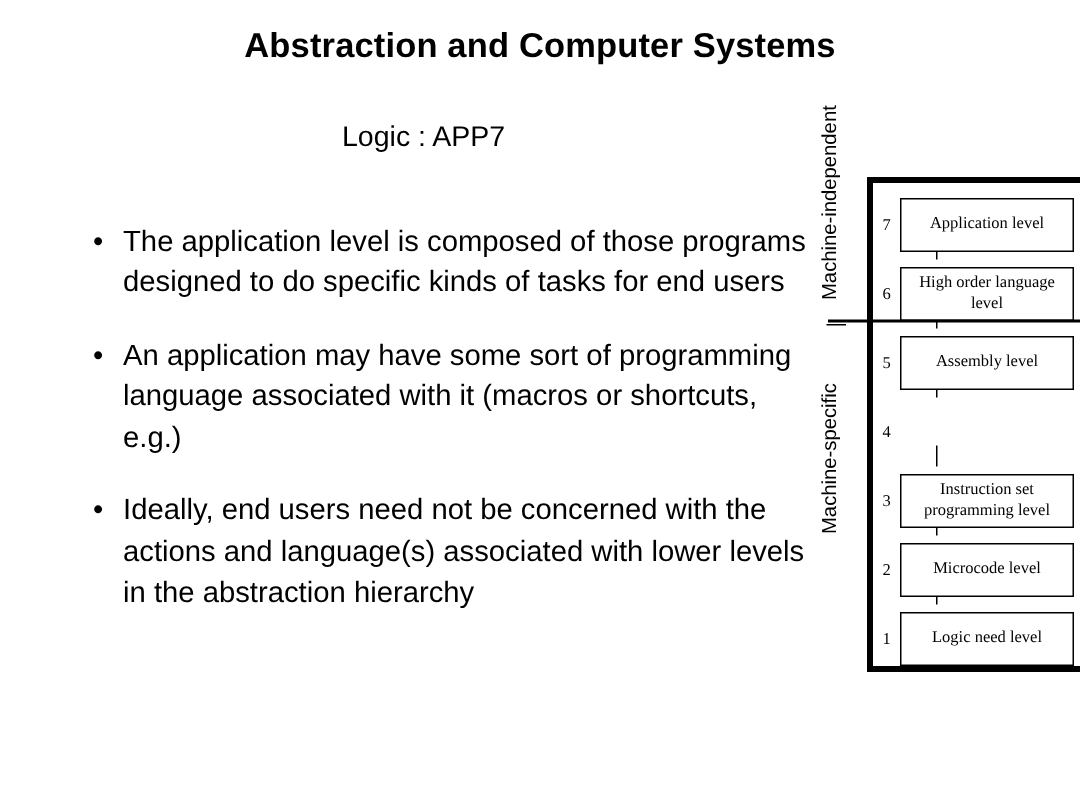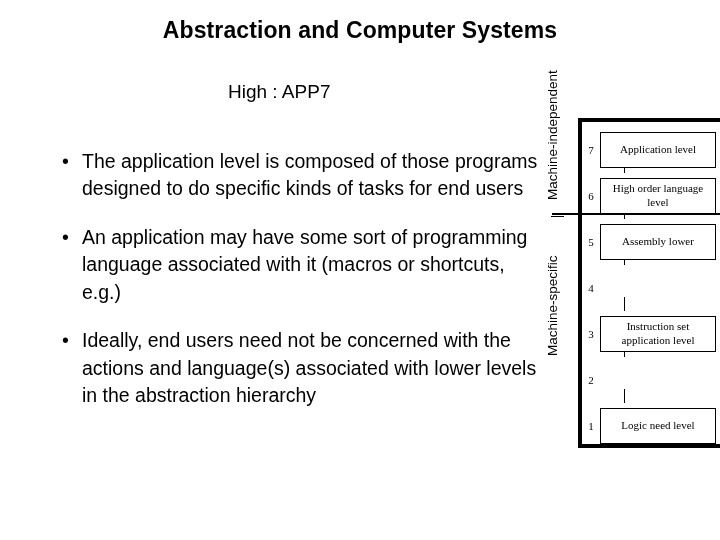--- a/index.html
+++ b/index.html
@@ -173,21 +173,21 @@
     background: #000000;
   }
 </style>
 </head>
 <body>
 
 <div id="slide">
 
   <div id="slide-title">Abstraction and Computer Systems</div>
 
-  <div id="level-subtitle">High : APP7</div>
+  <div id="level-subtitle">Logic : APP7</div>
 
   <div id="bullet-list">
 
     <div class="bullet-item">
       <span class="bullet-marker">•</span>
       <span class="bullet-text">The application level is composed of those programs designed to do specific kinds of tasks for end users</span>
     </div>
 
     <div class="bullet-item">
       <span class="bullet-marker">•</span>
@@ -223,34 +223,35 @@
       <div class="level-box">Application level</div>
     </div>
 
     <div class="level-row" style="top:121px;">
       <div class="level-number">6</div>
       <div class="level-box">High order language level</div>
     </div>
 
     <div class="level-row" style="top:167px;">
       <div class="level-number">5</div>
-      <div class="level-box">Assembly lower</div>
+      <div class="level-box">Assembly level</div>
     </div>
 
     <div class="level-row" style="top:213px;">
       <div class="level-number">4</div>
     </div>
 
     <div class="level-row" style="top:259px;">
       <div class="level-number">3</div>
-      <div class="level-box">Instruction set application level</div>
+      <div class="level-box">Instruction set programming level</div>
     </div>
 
     <div class="level-row" style="top:305px;">
       <div class="level-number">2</div>
+      <div class="level-box">Microcode level</div>
     </div>
 
     <div class="level-row" style="top:351px;">
       <div class="level-number">1</div>
       <div class="level-box">Logic need level</div>
     </div>
 
     <div id="machine-divider"></div>
 
   </div>

